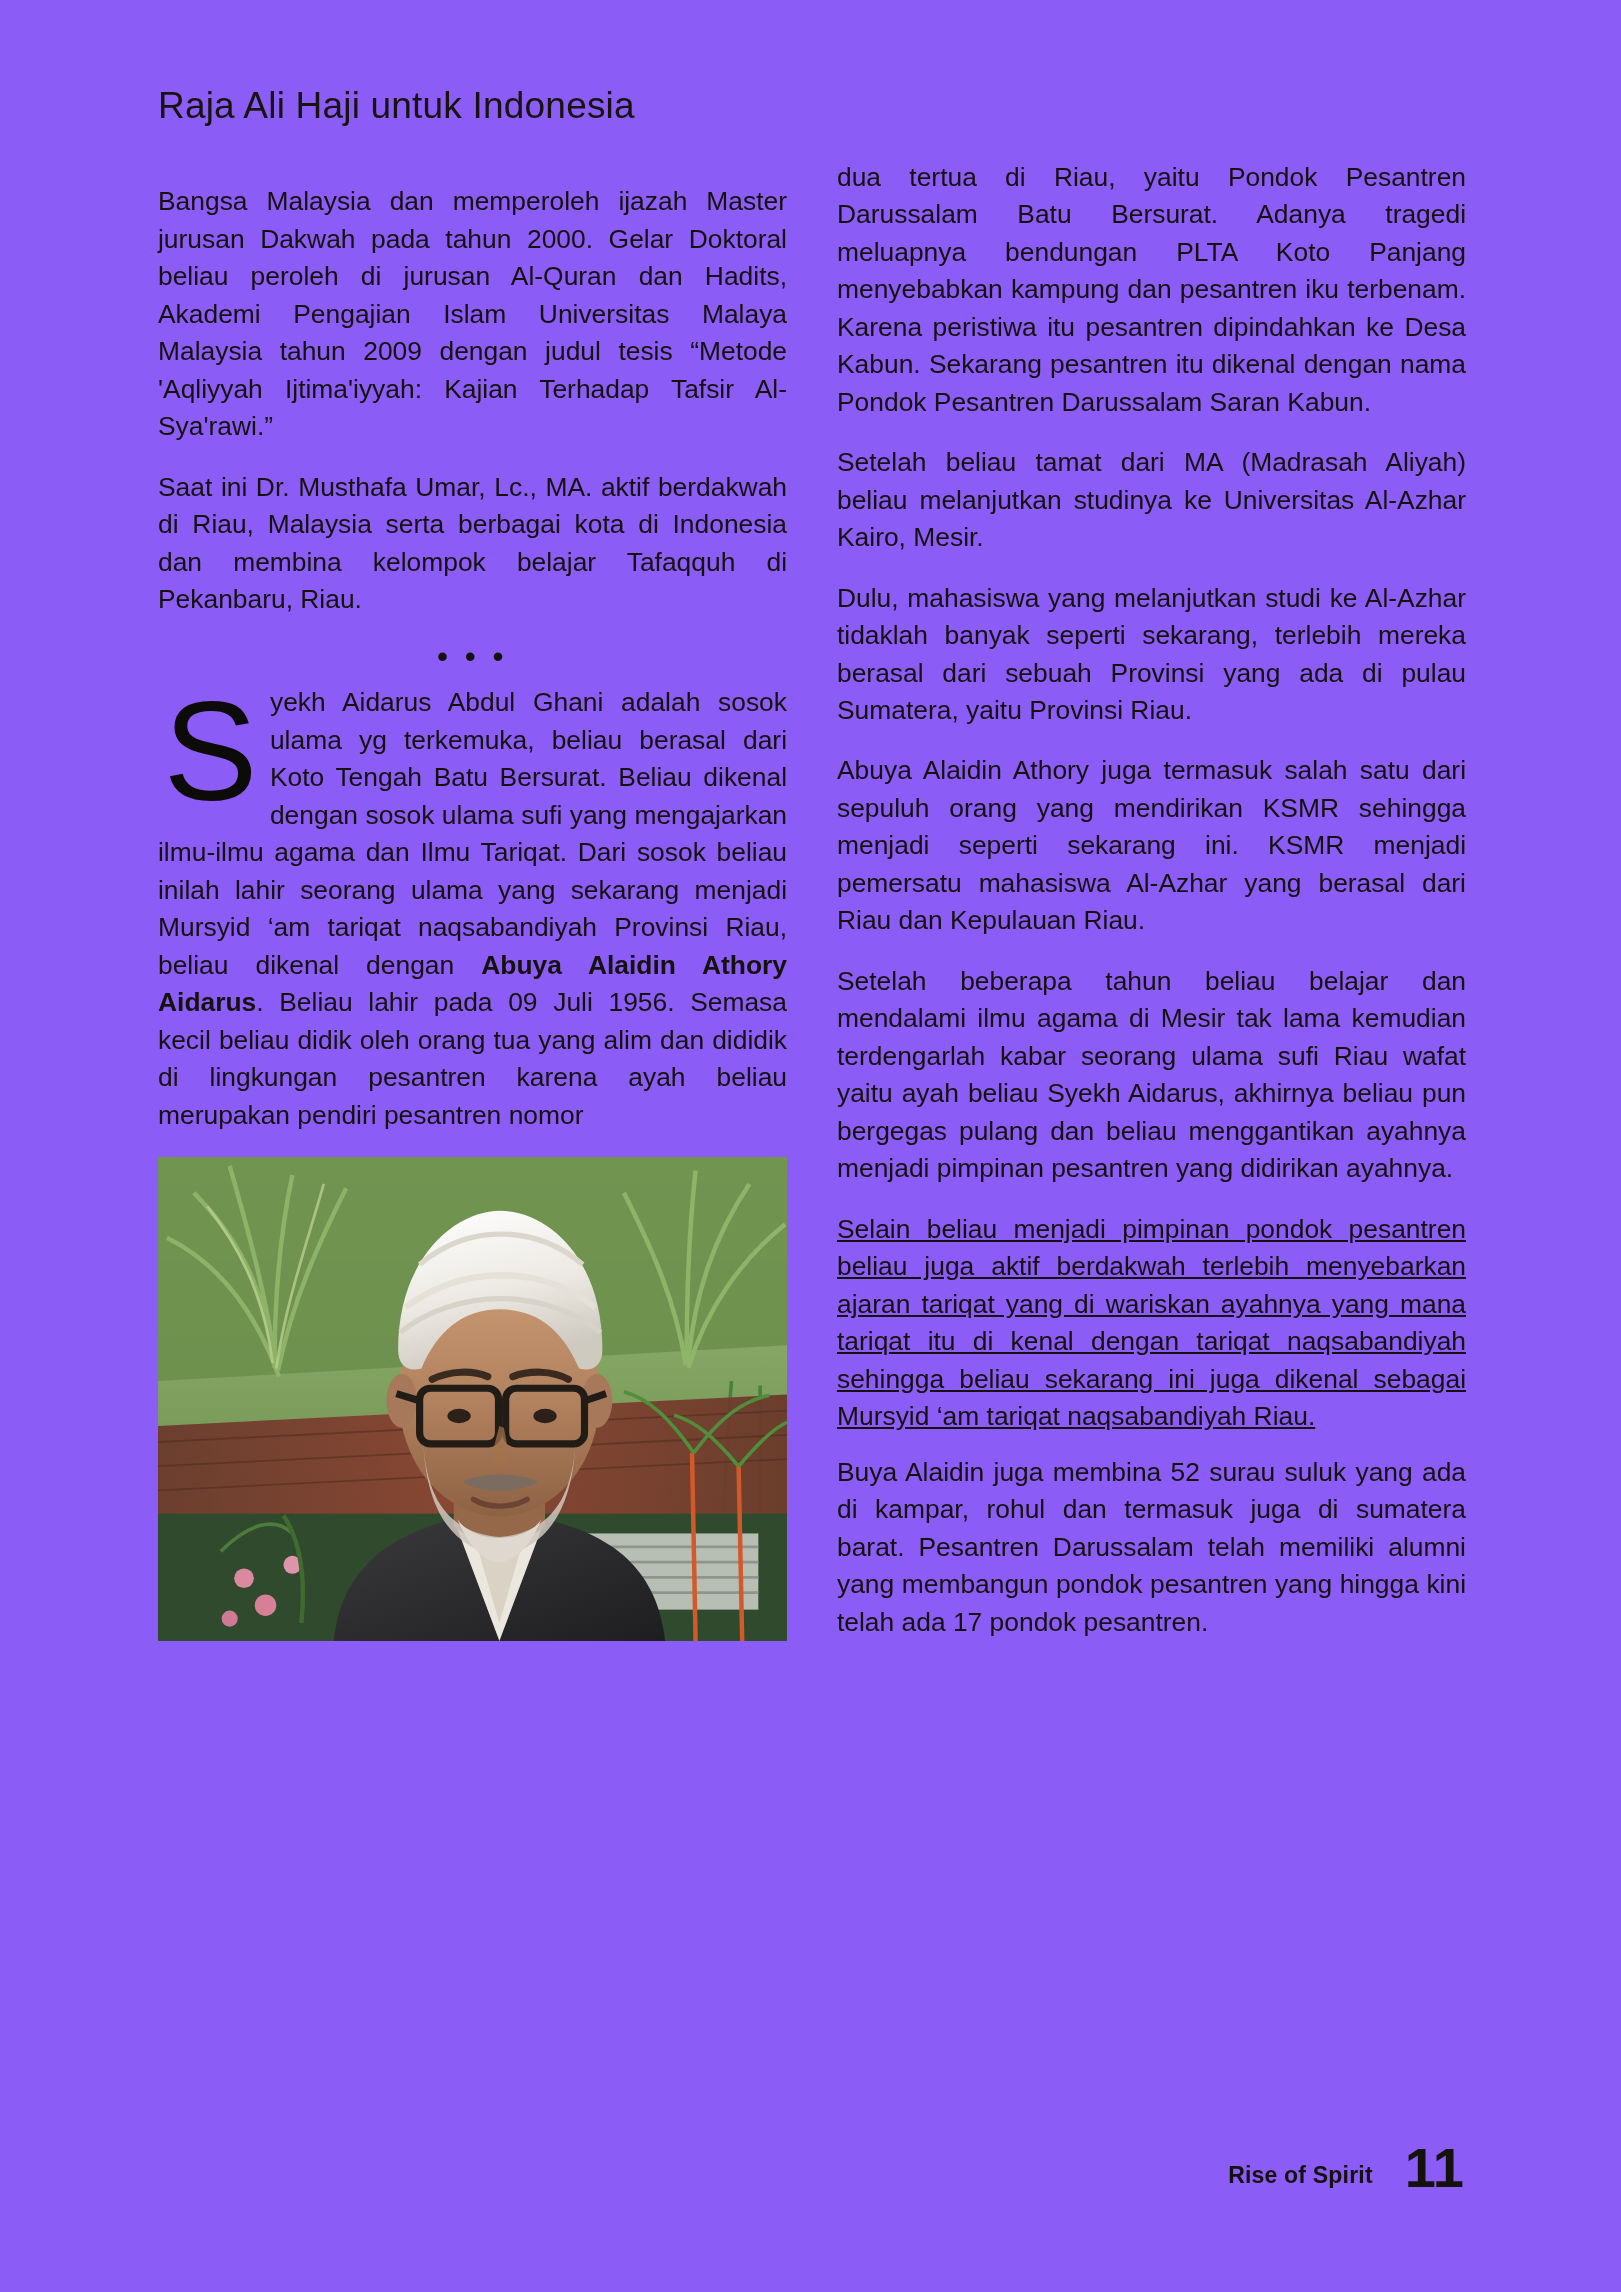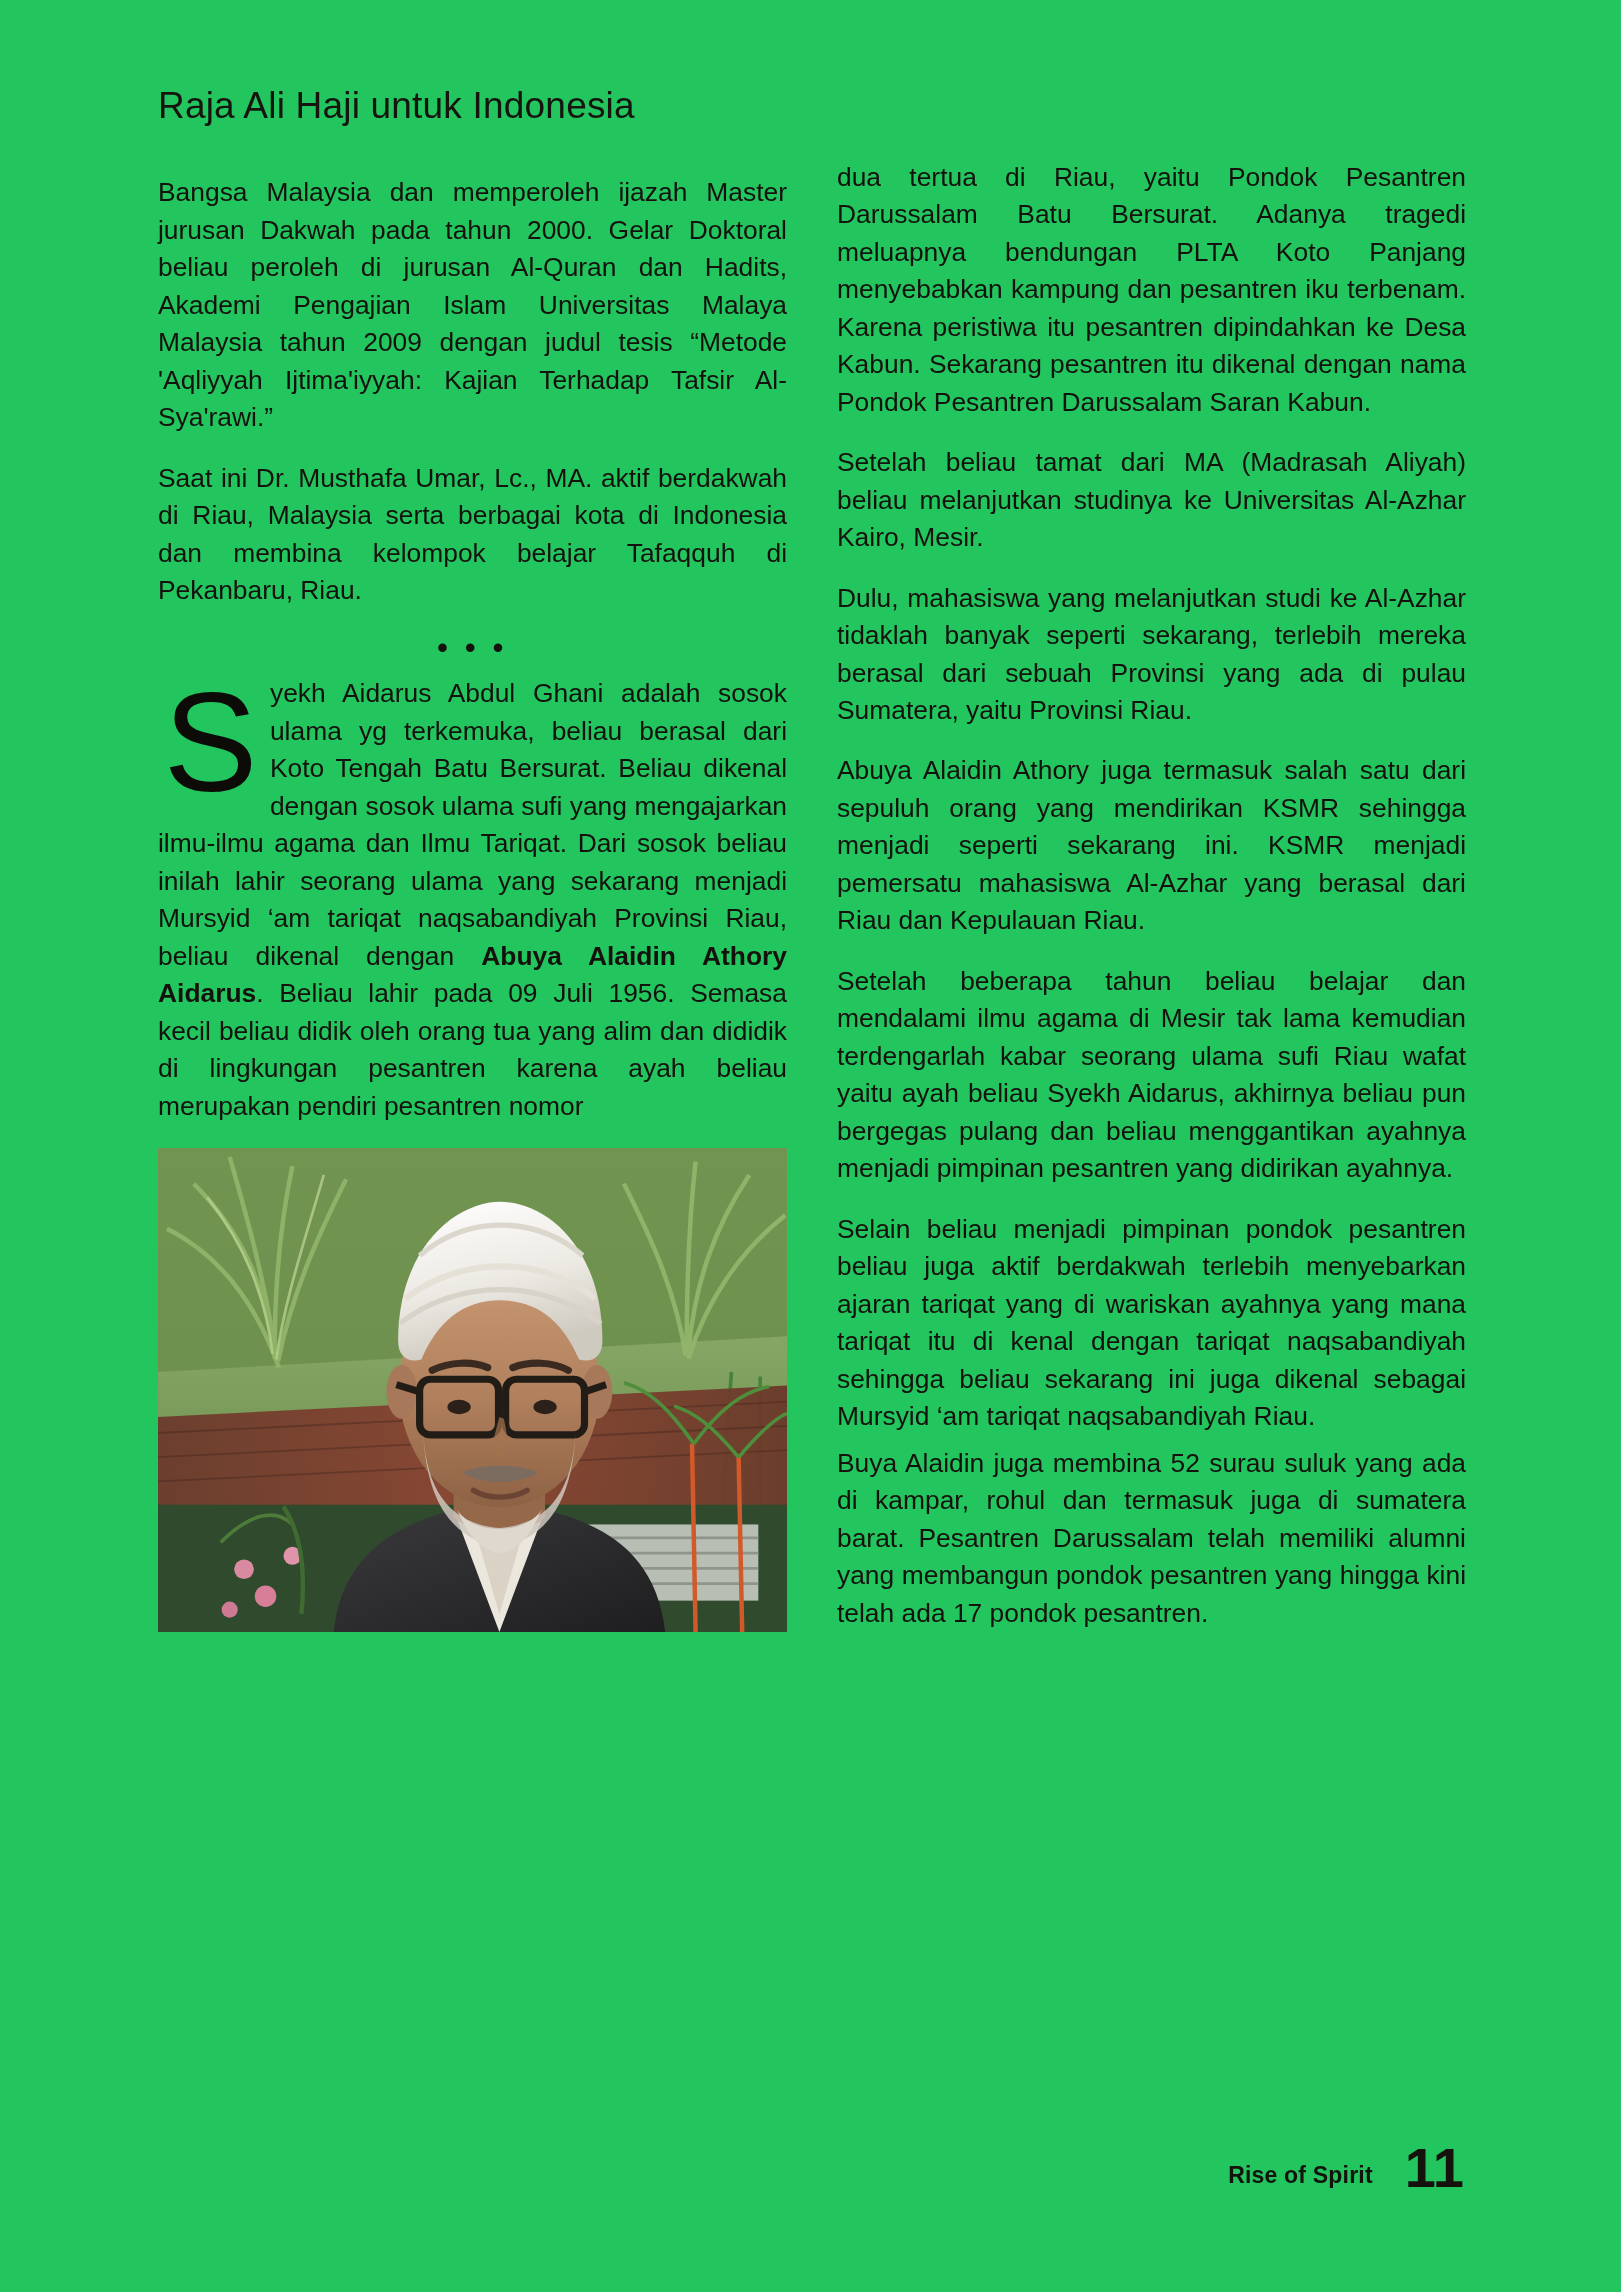--- a/index.html
+++ b/index.html
@@ -12,21 +12,21 @@
     height: 2293px;
     font-family: "Liberation Sans", sans-serif;
     color: #141210;
     overflow: hidden;
     position: relative;
   }
 
   .page {
     position: absolute;
     inset: 0;
-    background: #22c55e;
+    background: #8b5cf6;
   }
 
   .content {
     position: absolute;
     left: 158px;
     top: 86px;
     width: 1308px;
   }
 
   .page-title {
@@ -55,21 +55,22 @@
     line-height: 1.42;
     text-align: justify;
     text-justify: inter-word;
     color: #15120e;
     hyphens: none;
   }
 
   p.body:last-child { margin-bottom: 0; }
 
   p.tight {
-    margin-bottom: 9px;
+    margin-bottom: 18px;
+    text-decoration: underline;
   }
 
   .bold-name { font-weight: bold; }
 
   .ellipsis-sep {
     text-align: center;
     font-size: 30px;
     letter-spacing: 4.5px;
     line-height: 1;
     margin: 7.2px 0 12.5px 0;

